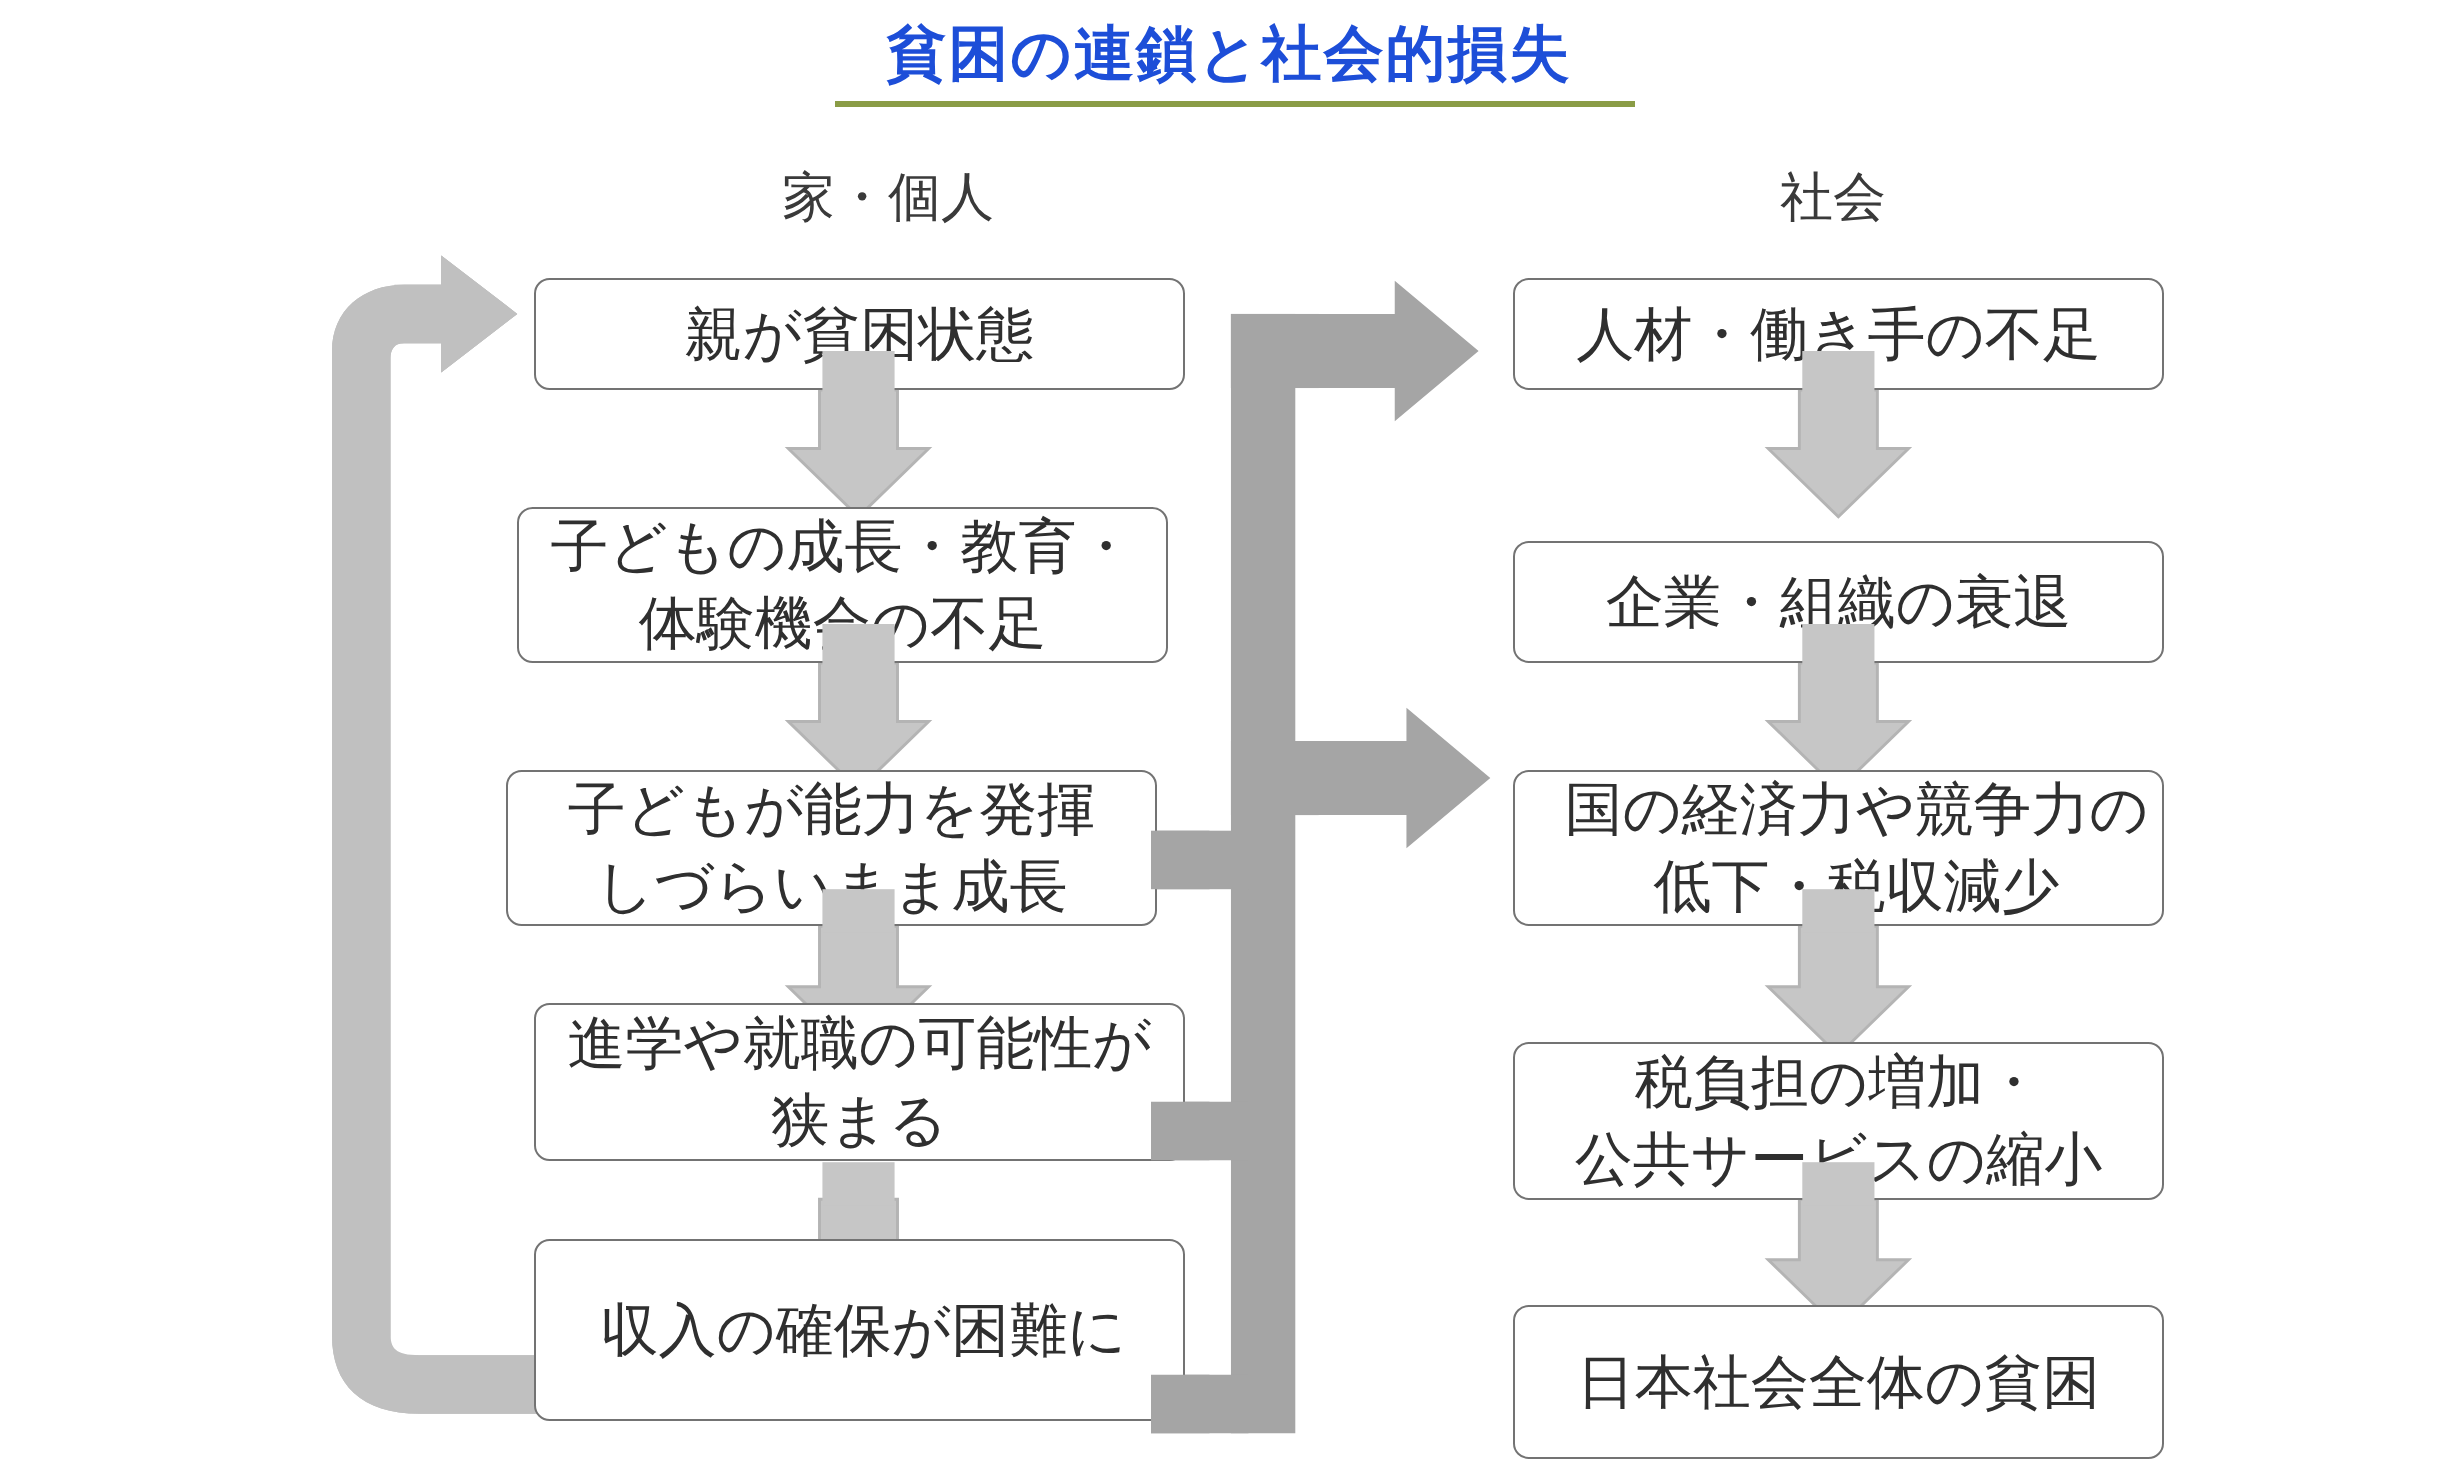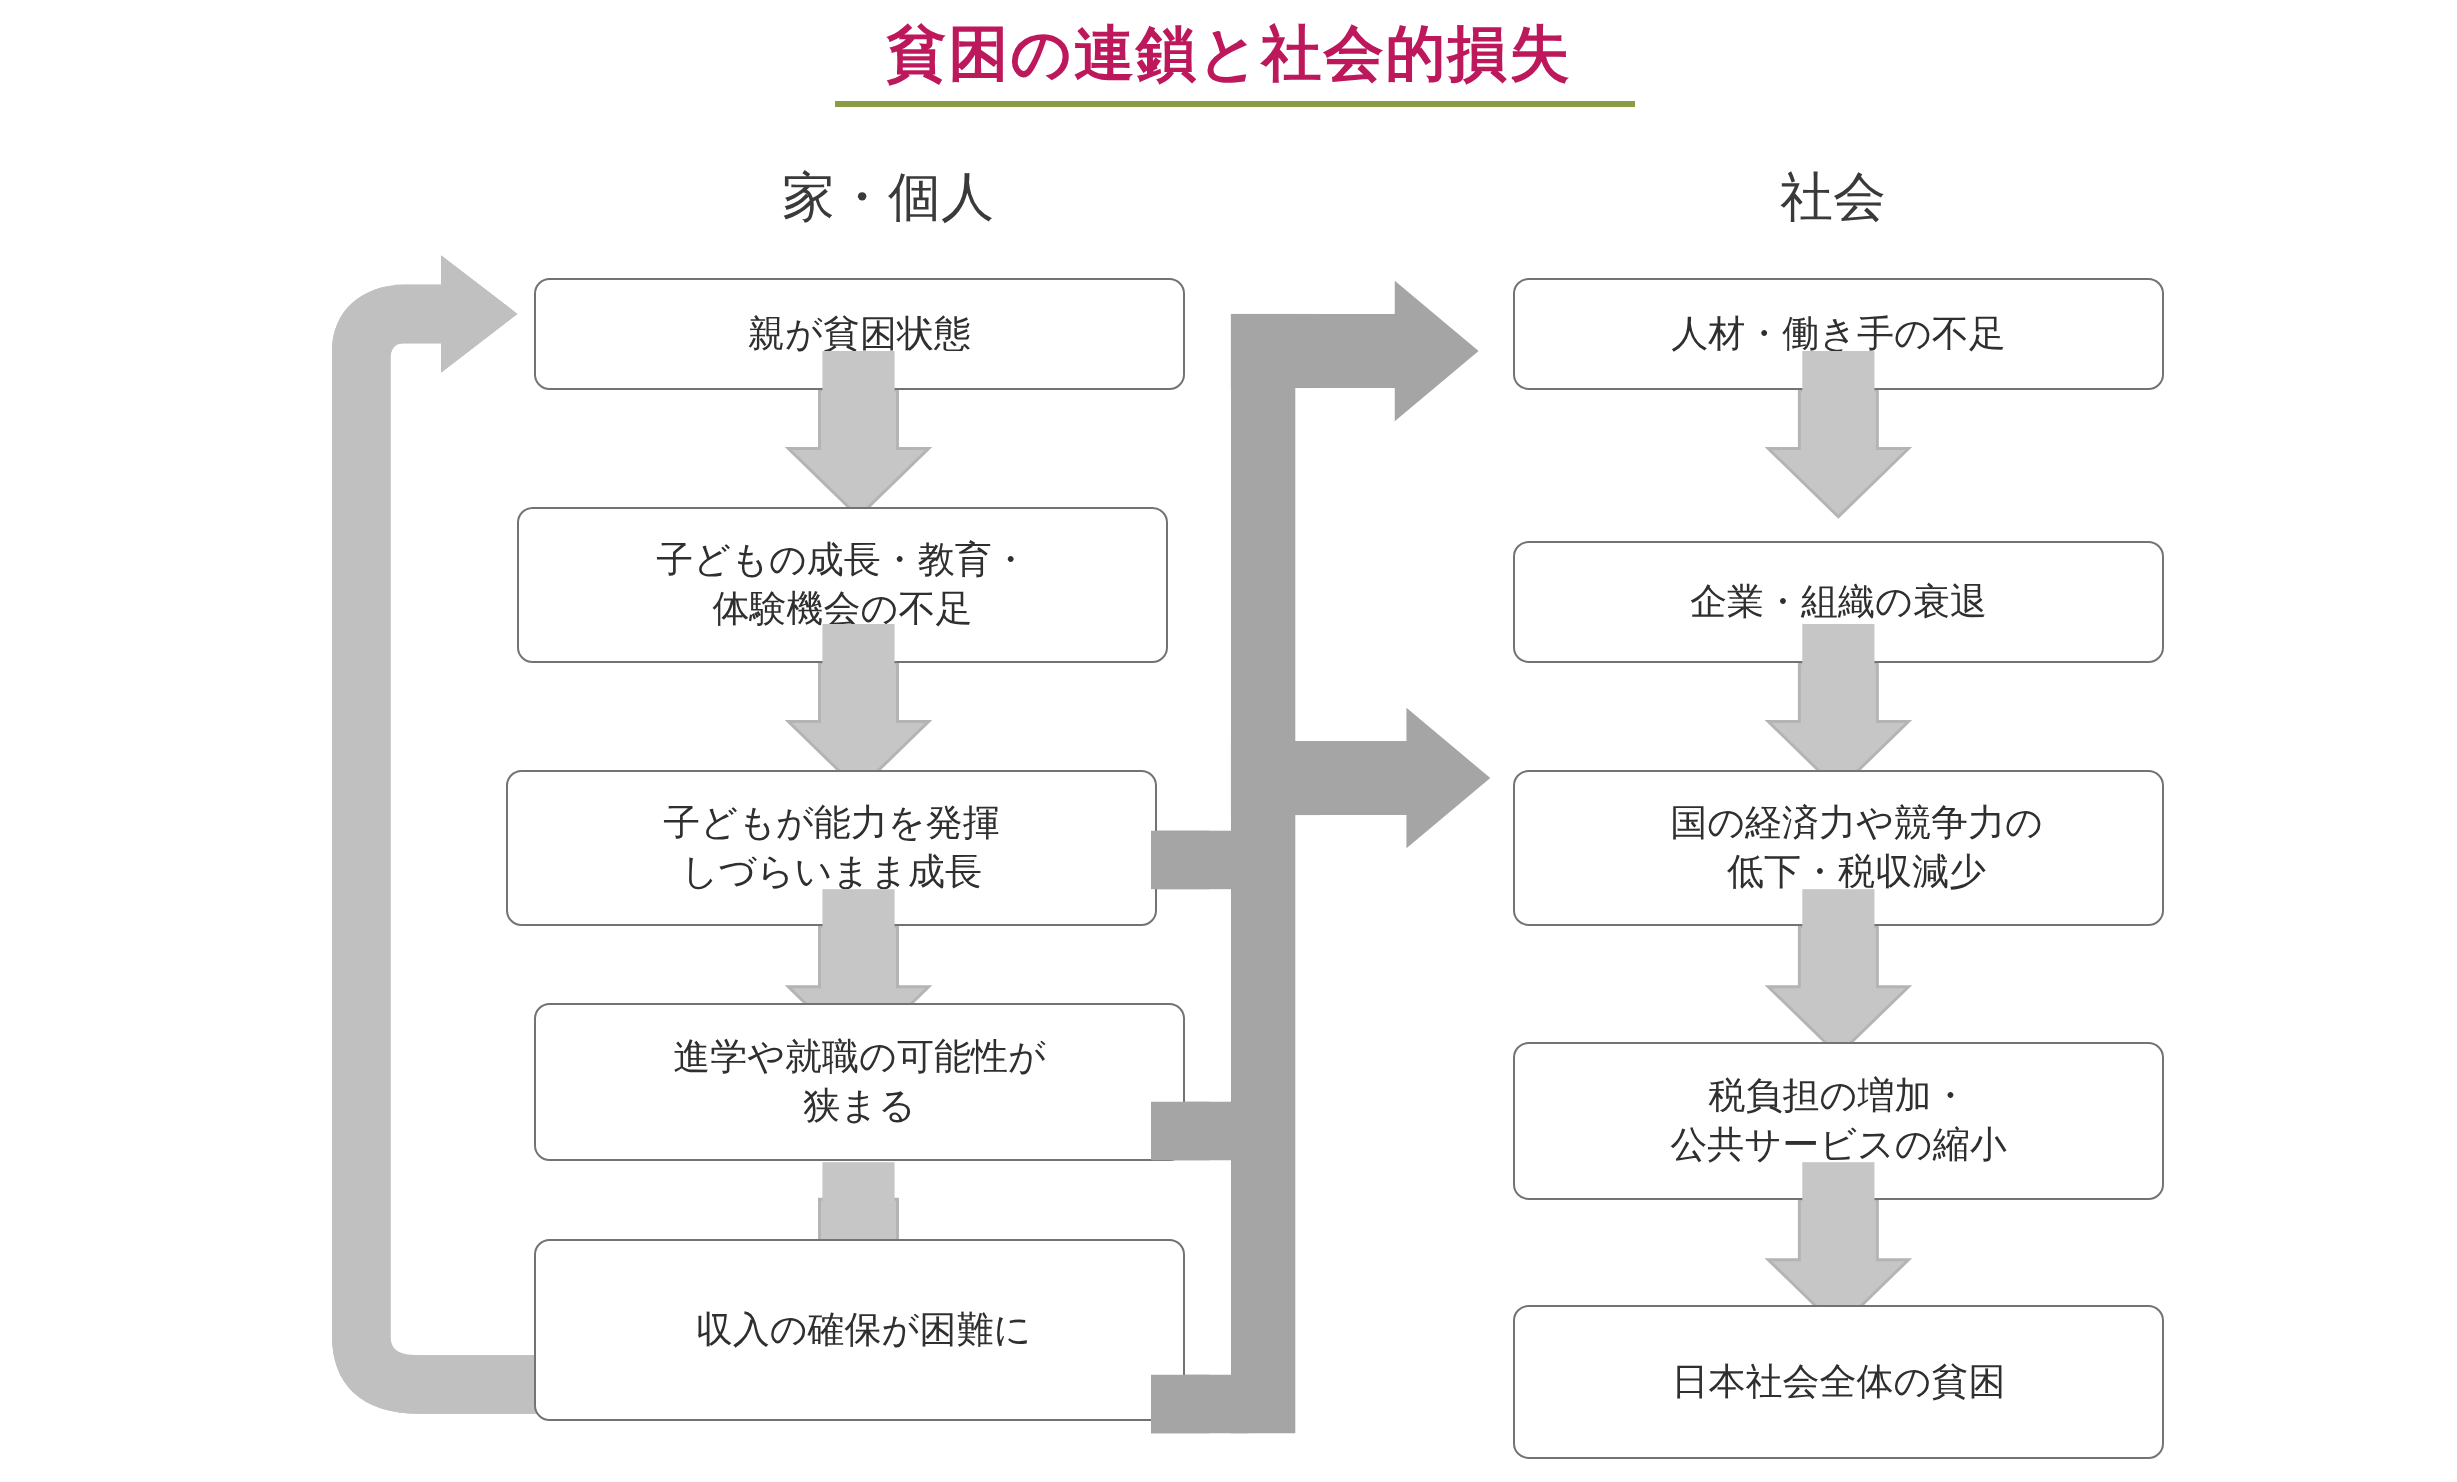--- a/index.html
+++ b/index.html
@@ -26,21 +26,21 @@
   
   .title {
     position: absolute;
     left: 0;
     top: 13.7px;
     width: 2458px;
     text-align: center;
     font-size: 60px;
     font-weight: bold;
     letter-spacing: 2px;
-    color: #be185d;
+    color: #1d4ed8;
     white-space: nowrap;
   }
   .title-rule {
     position: absolute;
     left: 835px;
     top: 101px;
     width: 800px;
     height: 5.9px;
     background: #8a9c46;
   }
@@ -60,21 +60,21 @@
   .box {
     position: absolute;
     box-sizing: border-box;
     border: 2.9px solid #737373;
     border-radius: 15.6px;
     background: #ffffff;
     display: flex;
     align-items: center;
     justify-content: center;
     text-align: center;
-    font-size: 37px;
+    font-size: 58px;
     line-height: 1.32;
     color: #2f2f2f;
     z-index: 5;
   }
   .box span { display: block; white-space: nowrap; }
 
   
   svg.links {
     position: absolute;
     left: 0; top: 0;

